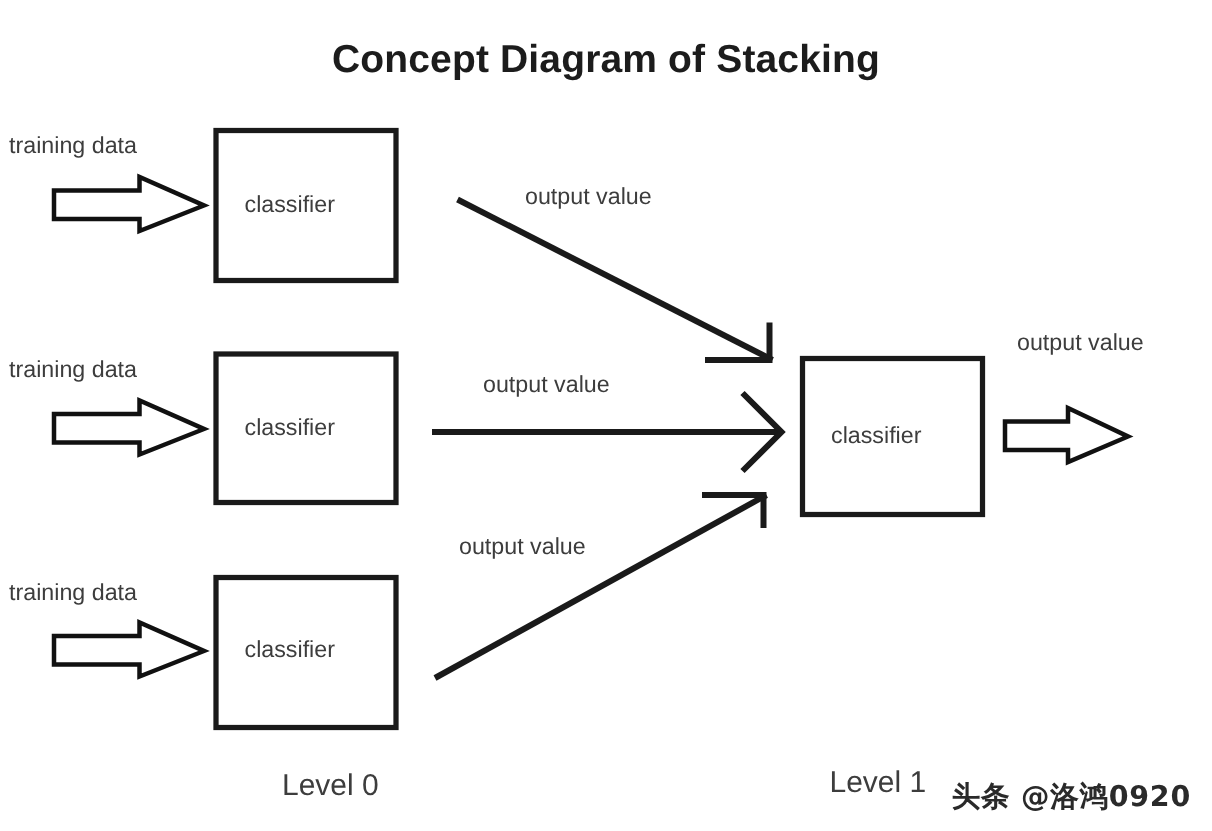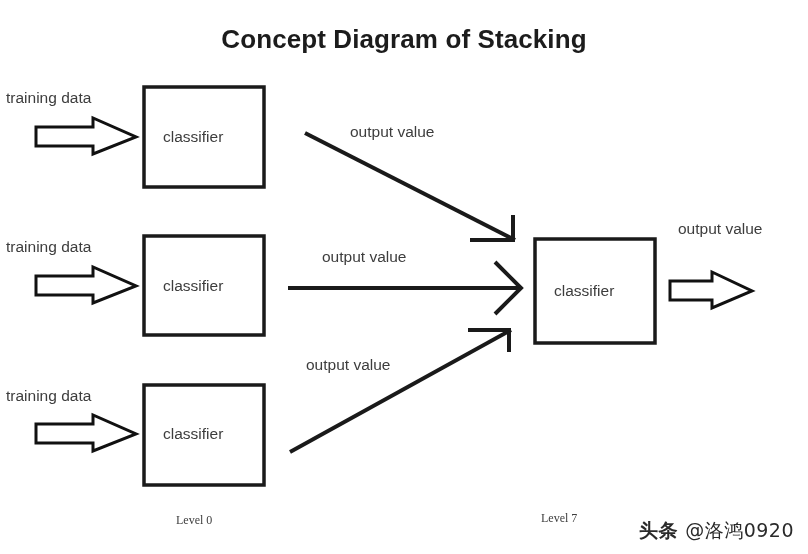--- a/index.html
+++ b/index.html
@@ -49,36 +49,37 @@
     position: absolute;
     color: #3d3d3d;
     font-size: 15.5px;
     white-space: nowrap;
     font-family: "Liberation Sans", sans-serif;
     text-align: center;
   }
   .level-label {
     position: absolute;
     color: #3d3d3d;
-    font-size: 12px;
+    font-size: 20px;
     white-space: nowrap;
-    font-family: Liberation Serif, serif;
+    font-family: Liberation Sans, sans-serif;
+    margin-left: 12px;
   }
   #watermark {
     position: absolute;
     right: 14px;
     bottom: 10px;
     font-size: 19px;
     font-weight: bold;
     color: #2a2a2a;
     letter-spacing: 0.5px;
     white-space: nowrap;
     font-family: "DejaVu Sans", sans-serif;
   }
-  #watermark .wm-handle { font-weight: normal; margin-top: 30px; }
+  #watermark .wm-handle { font-weight: bold; margin-top: 30px; }
 </style>
 </head>
 <body>
 
 <div id="canvas">
 
   <div id="page-title">Concept Diagram of Stacking</div>
 
   <svg id="diagram-svg" viewBox="0 0 808 554" xmlns="http://www.w3.org/2000/svg">
 
@@ -128,20 +129,20 @@
 
   <div class="lbl" style="left:350px; top:124px;">output value</div>
   <div class="lbl" style="left:322px; top:249px;">output value</div>
   <div class="lbl" style="left:306px; top:357px;">output value</div>
 
   <div class="box-label" style="left:554px; top:282px;">classifier</div>
 
   <div class="lbl" style="left:678px; top:221px;">output value</div>
 
   <div class="level-label" style="left:176px; top:513px;">Level 0</div>
-  <div class="level-label" style="left:541px; top:511px;">Level 7</div>
+  <div class="level-label" style="left:541px; top:511px;">Level 1</div>
 
   <div id="watermark">
     <span class="wm-source">头条</span>
     <span class="wm-handle">@洛鸿0920</span>
   </div>
 
 </div>
 
 </body></html>

